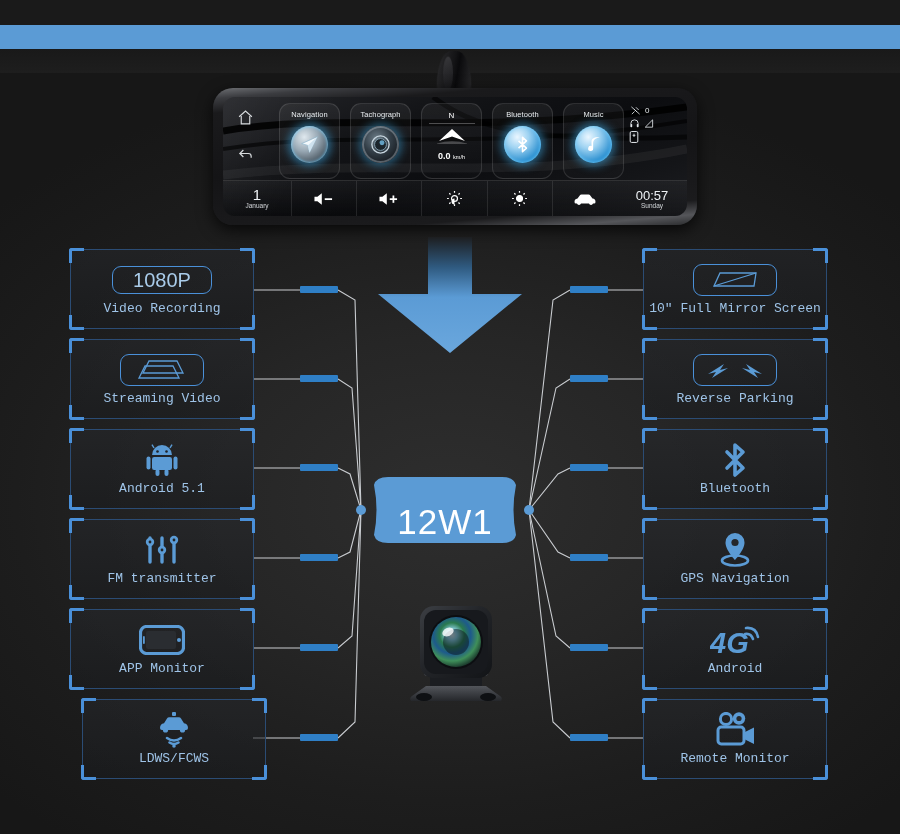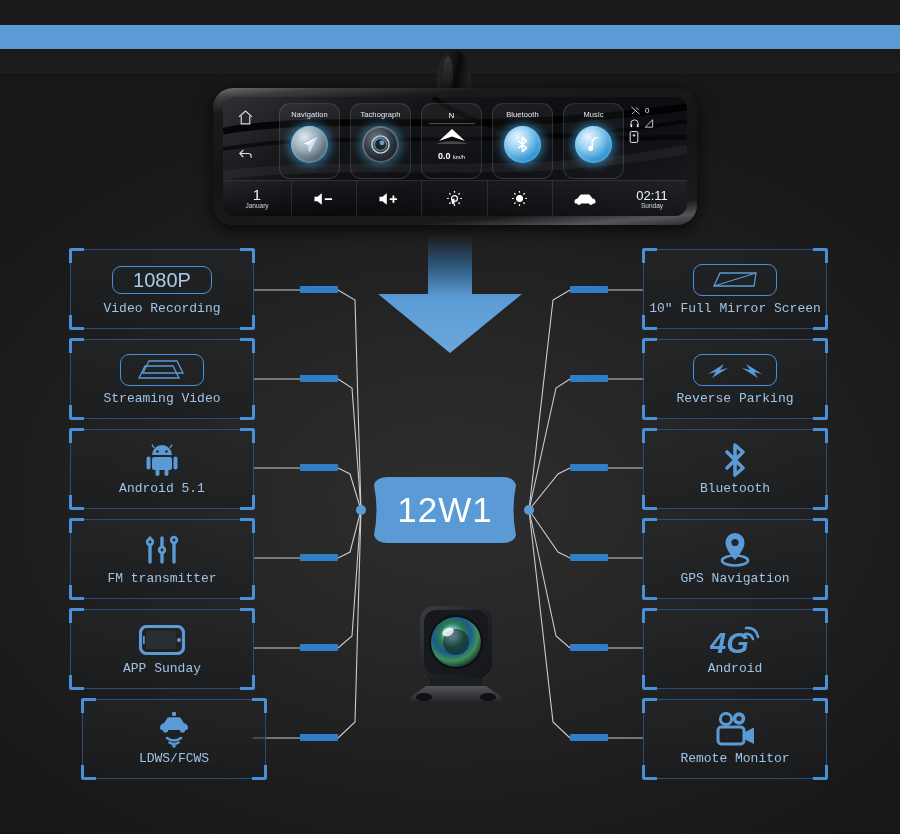--- a/index.html
+++ b/index.html
@@ -114,21 +114,21 @@
   .bb-sun { font-size: 6.5px; opacity: .85; }
 
   
   .big-arrow { position: absolute; left: 372px; top: 237px; }
 
   
   .badge {
     position: absolute; left: 362px; top: 475px; width: 166px; height: 70px;
   }
   .badge-text {
-    position: absolute; left: 0; top: 0; width: 166px; height: 70px;
+    position: absolute; left: 0; top: 12px; width: 166px; height: 70px;
     display: flex; align-items: center; justify-content: center;
     font-size: 35px; color: #ffffff; letter-spacing: 1px;
   }
 
   
   .fbox {
     position: absolute; width: 184px; height: 80px;
     border: 1px solid #2b4c74;
     background: linear-gradient(180deg, rgba(38,40,44,.55), rgba(26,28,31,.55));
   }
@@ -312,21 +312,21 @@
             </svg>
           </div>
           <div class="bb-cell">
             <svg width="24" height="14" viewBox="0 0 32 18">
               <path d="M2 13 q0 -4 4 -4.6 L9 4.4 q.7 -1.4 2.3 -1.4 h9.4 q1.6 0 2.3 1.4 l3 4 Q30 8.9 30 13 q0 2 -2 2 h-24 q-2 0 -2 -2 z" fill="#fff"></path>
               <circle cx="8" cy="14.6" r="2.4" fill="#fff"></circle>
                 <circle cx="24" cy="14.6" r="2.4" fill="#fff"></circle>
             </svg>
           </div>
           <div class="bb-time">
-            <div class="bb-clock">02:11</div>
+            <div class="bb-clock">00:57</div>
             <div class="bb-sun">Sunday</div>
           </div>
         </div>
 
       </div>
     </div>
   </div>
 
   <div class="big-arrow">
     <svg width="156" height="116" viewBox="0 0 156 116">
@@ -518,21 +518,21 @@
       <span class="c br"></span>
     <div class="fbox-inner">
       <div class="fbox-icon">
         <svg width="46" height="30" viewBox="0 0 46 30">
           <rect x="1.5" y="1.5" width="43" height="27" rx="6" fill="none" stroke="#5b9bd5" stroke-width="3.2"></rect>
           <rect x="7" y="6" width="30" height="18" rx="2" fill="#2a2d31"></rect>
           <circle cx="40" cy="15" r="2" fill="#5b9bd5"></circle>
           <rect x="4" y="11" width="1.8" height="8" rx="1" fill="#5b9bd5"></rect>
         </svg>
       </div>
-      <div class="fbox-label">APP Sunday</div>
+      <div class="fbox-label">APP Monitor</div>
     </div>
   </div>
 
   <div class="fbox" style="left:82px;top:699px">
     <span class="c tl"></span>
       <span class="c tr"></span>
     <span class="c bl"></span>
       <span class="c br"></span>
     <div class="fbox-inner">
       <div class="fbox-icon">

